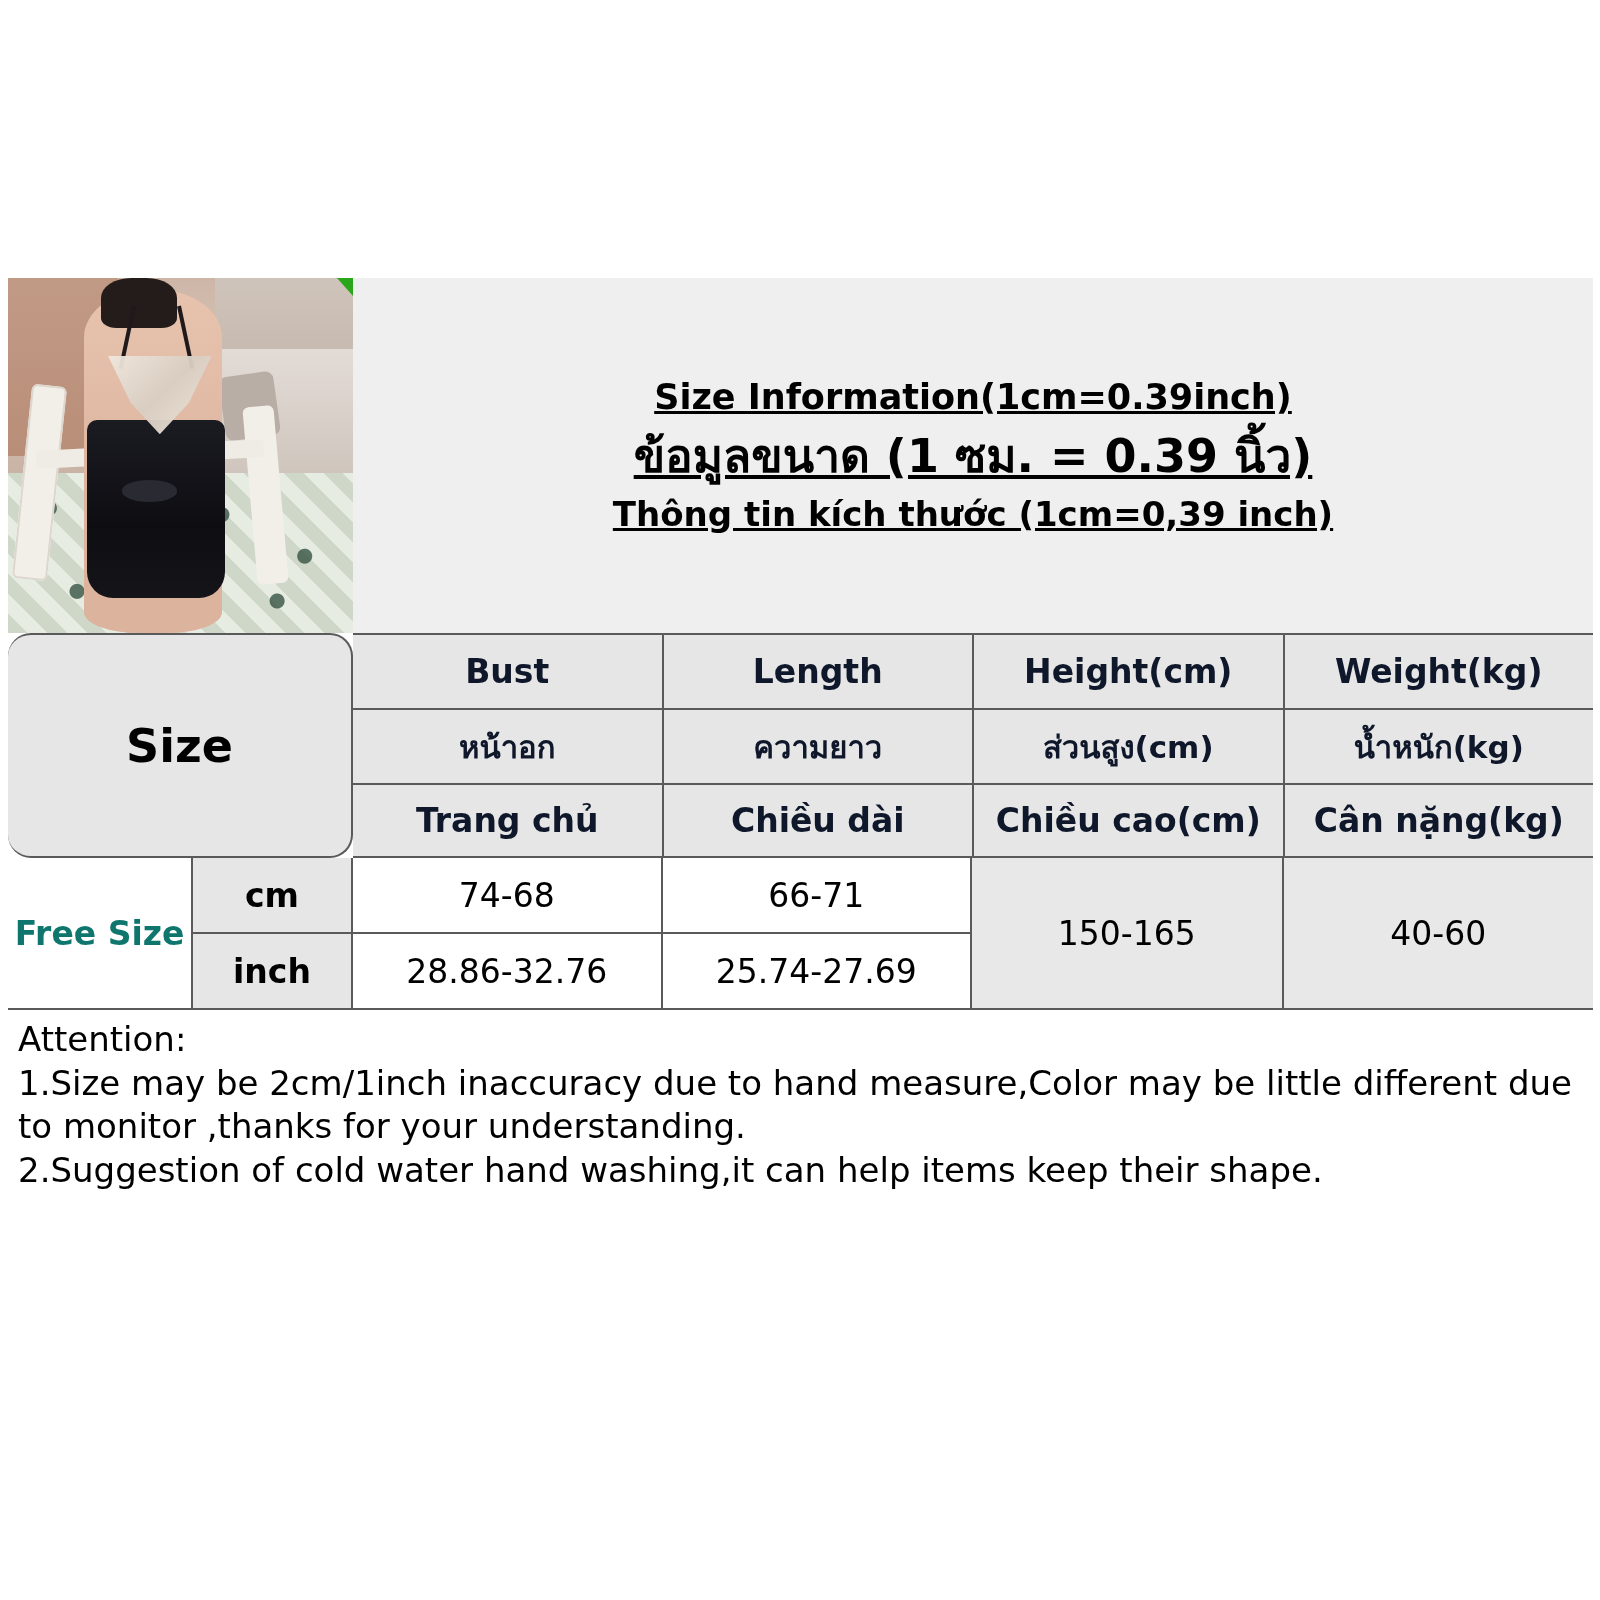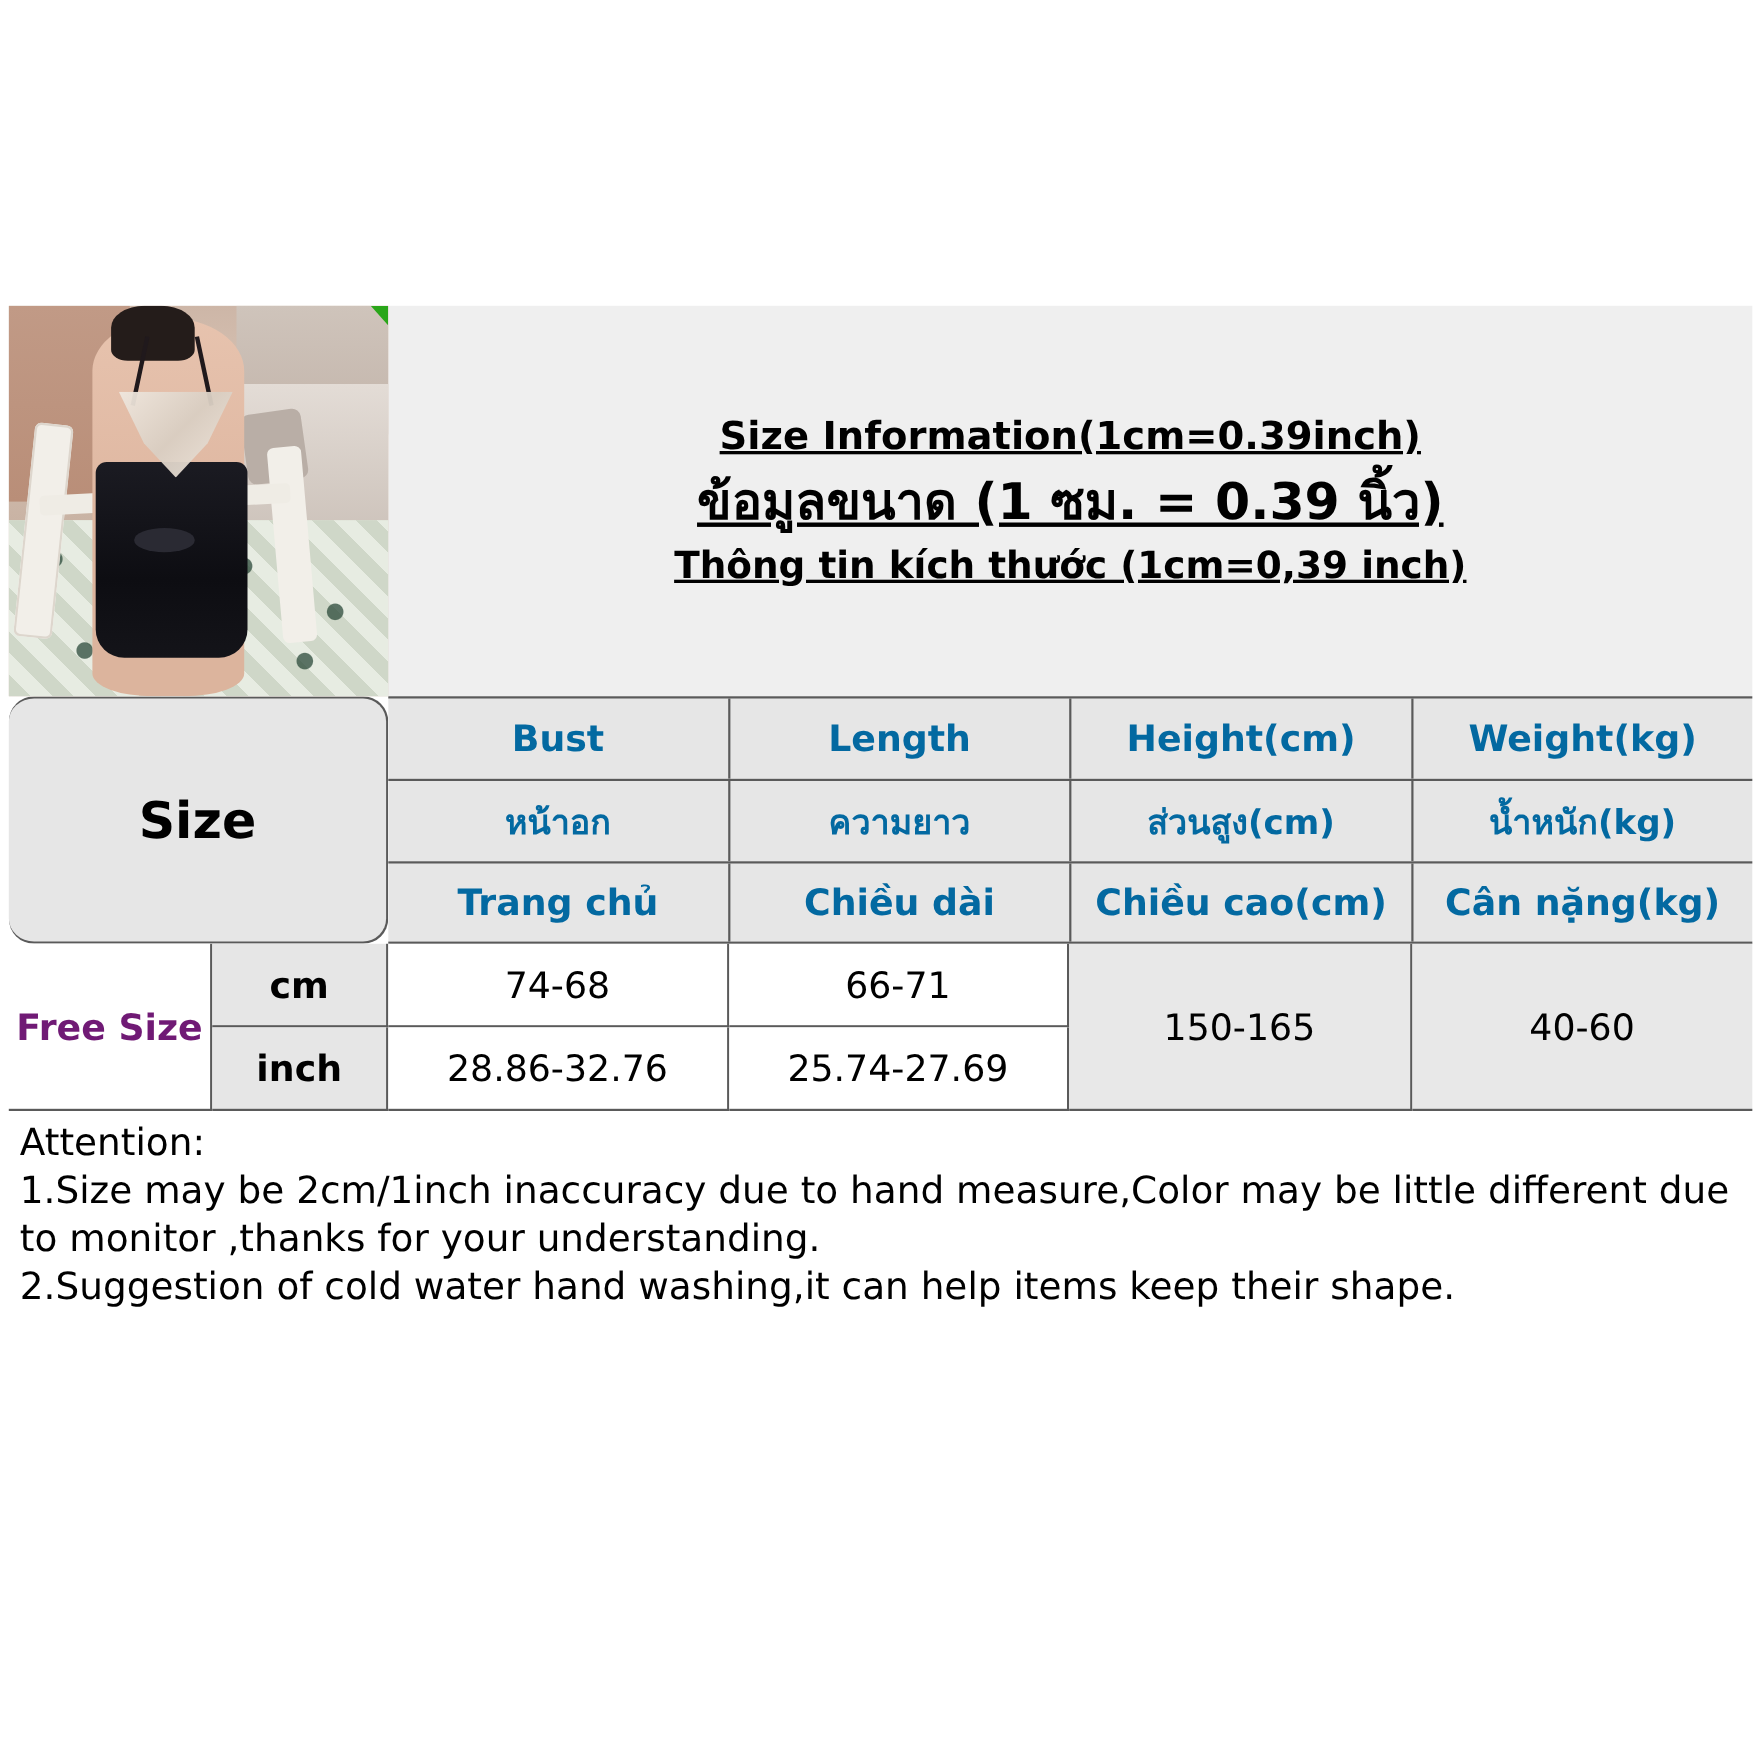--- a/index.html
+++ b/index.html
@@ -189,21 +189,21 @@
   .hdr-row:first-child { border-top: 2px solid #5a5a5a; }
   .hdr-row + .hdr-row { border-top: 2px solid #5a5a5a; }
   .hdr-row:last-child { border-bottom: 2px solid #5a5a5a; }
   .hdr-cell {
     flex: 1 1 0;
     display: flex;
     align-items: center;
     justify-content: center;
     font-size: 33px;
     font-weight: bold;
-    color: #0369a1;
+    color: #0f172a;
     border-right: 2px solid #5a5a5a;
     box-sizing: border-box;
     text-align: center;
   }
   .hdr-cell:last-child { border-right: none; }
   .hdr-cell.thai { font-size: 31px; }
 
   
   .data {
     display: flex;
@@ -212,21 +212,21 @@
     height: 152px;
   }
   .freesize-cell {
     width: 185px;
     flex: 0 0 185px;
     display: flex;
     align-items: center;
     justify-content: center;
     font-size: 33px;
     font-weight: bold;
-    color: #701a75;
+    color: #0f766e;
     border-right: 2px solid #5a5a5a;
     border-bottom: 2px solid #5a5a5a;
     box-sizing: border-box;
     background: #fff;
   }
   .unit-col {
     width: 160px;
     flex: 0 0 160px;
     display: flex;
     flex-direction: column;

